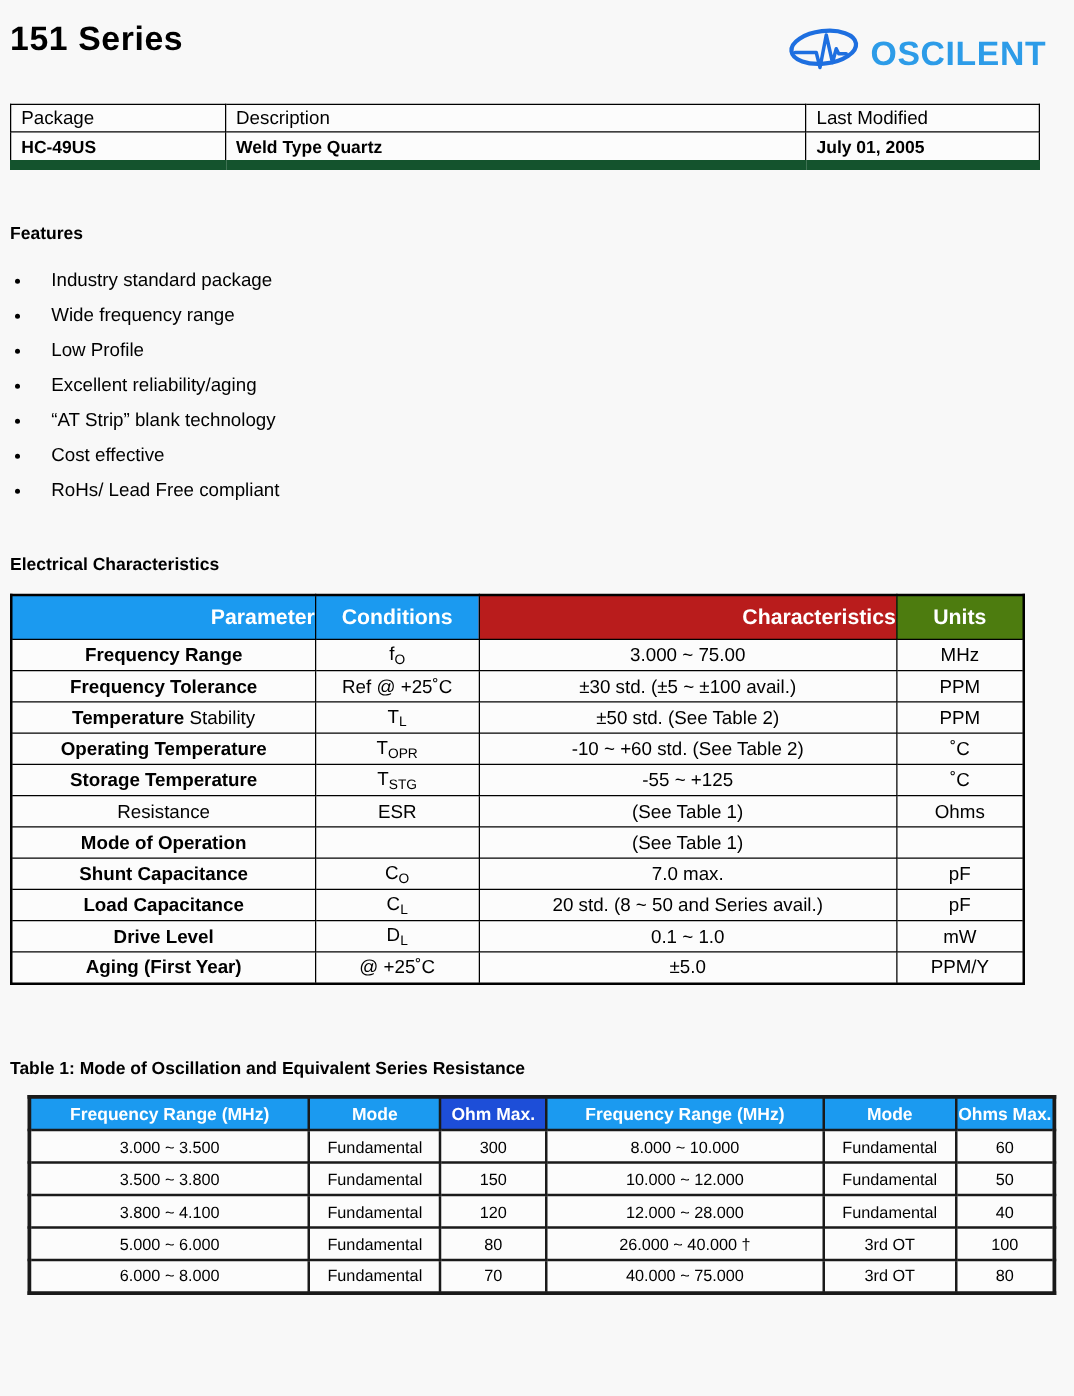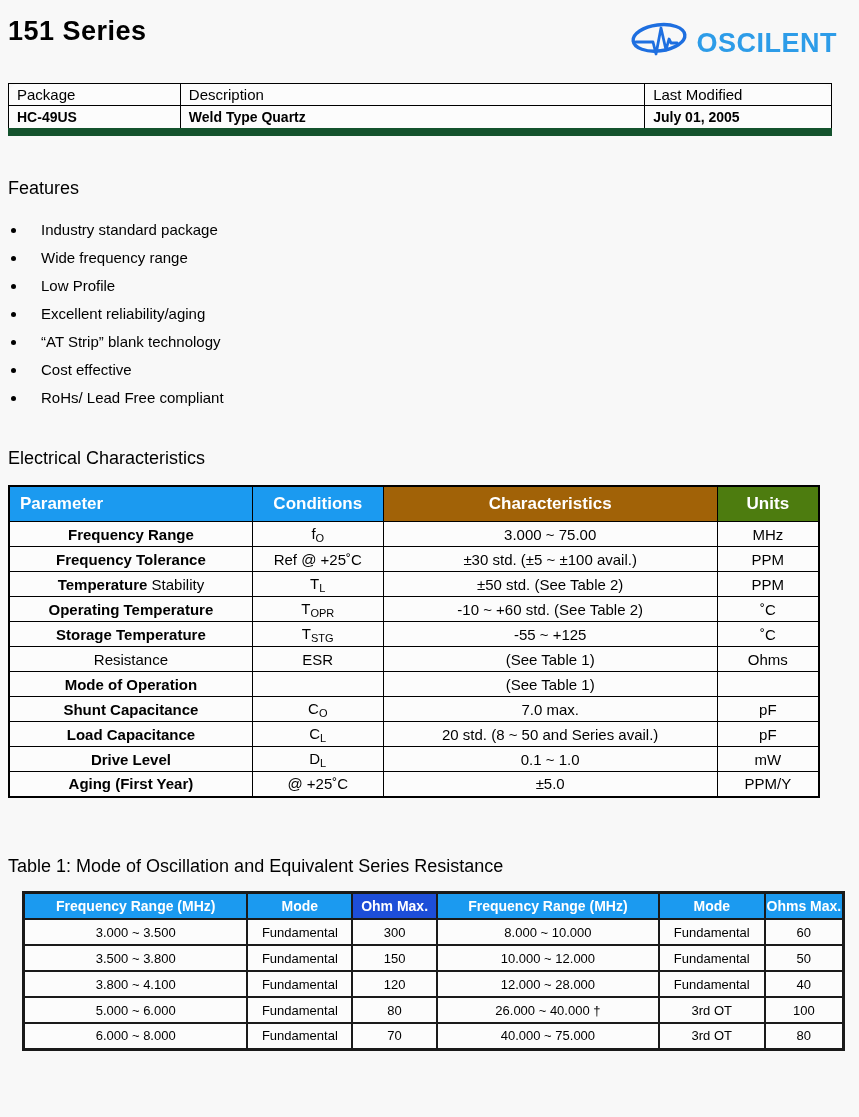--- a/index.html
+++ b/index.html
@@ -21,33 +21,33 @@
   .logo-text { font-size: 27px; font-weight: 800; letter-spacing: 0.5px; }
 
   
   table { border-collapse: collapse; }
   .info-table { width: 824px; margin-top: 17px; background: #fcfcfc; border-radius: 13px; }
   .info-table th, .info-table td { border: 1px solid #000; text-align: left; padding: 1px 8px; }
   .info-table th { font-weight: 400; font-size: 15px; height: 22px; }
   .info-table td { font-weight: 700; font-size: 14px; height: 26px; border-bottom: 8px solid #14532d; }
 
   
-  .section-h { font-size: 18px; font-weight: 400; }
+  .section-h { font-size: 14px; font-weight: 700; }
   .features-h { margin-top: 42px; }
   ul.features { margin: 22px 0 0 19px; list-style: disc; }
   ul.features li { font-size: 15px; padding-left: 14px; margin-bottom: 11px; }
 
   
   .elec-h { margin-top: 42px; }
   .elec-table { width: 812px; margin-top: 16px; border: 2px solid #000; background: #fcfcfc; }
   .elec-table th {
     color: #fff; font-size: 17px; font-weight: 700;
     border: 1px solid #000; height: 36px; text-align: center;
   }
-  .elec-table th.col-param { text-align: left; padding-left: 10px; }
+  .elec-table th.col-param { text-align: right; padding-left: 10px; }
   .elec-table td {
     border: 1px solid #000; height: 25px; text-align: center;
     font-size: 15px; padding: 0 4px;
   }
   .elec-table td.col-param b { font-weight: 700; }
   .sub { font-size: 11px; vertical-align: -3px; }
 
   
   .t1-h { margin-top: 58px; }
   .t1-table { width: 823px; margin: 14px 0 0 14px; border: 3px solid #1a1a1a; background: #fcfcfc; }
@@ -115,21 +115,21 @@
     <colgroup>
         <col style="width:244px">
         <col style="width:131px">
         <col style="width:335px">
         <col style="width:102px">
       </colgroup>
     <tbody>
         <tr>
       <th class="col-param elec-th" style="background: rgb(27, 154, 240);">Parameter</th>
       <th class="elec-th" style="background: rgb(27, 154, 240);">Conditions</th>
-      <th class="elec-th" style="background: #a16207;">Characteristics</th>
+      <th class="elec-th" style="background: #b91c1c; text-align: right;">Characteristics</th>
       <th class="elec-th" style="background: #4d7c0f;">Units</th>
     </tr>
     </tbody>
       <tbody>
         <tr>
           <td class="col-param"><b>Frequency Range</b></td>
           <td>f<span class="sub">O</span></td>
           <td>3.000 ~ 75.00</td>
           <td>MHz</td>
         </tr>

